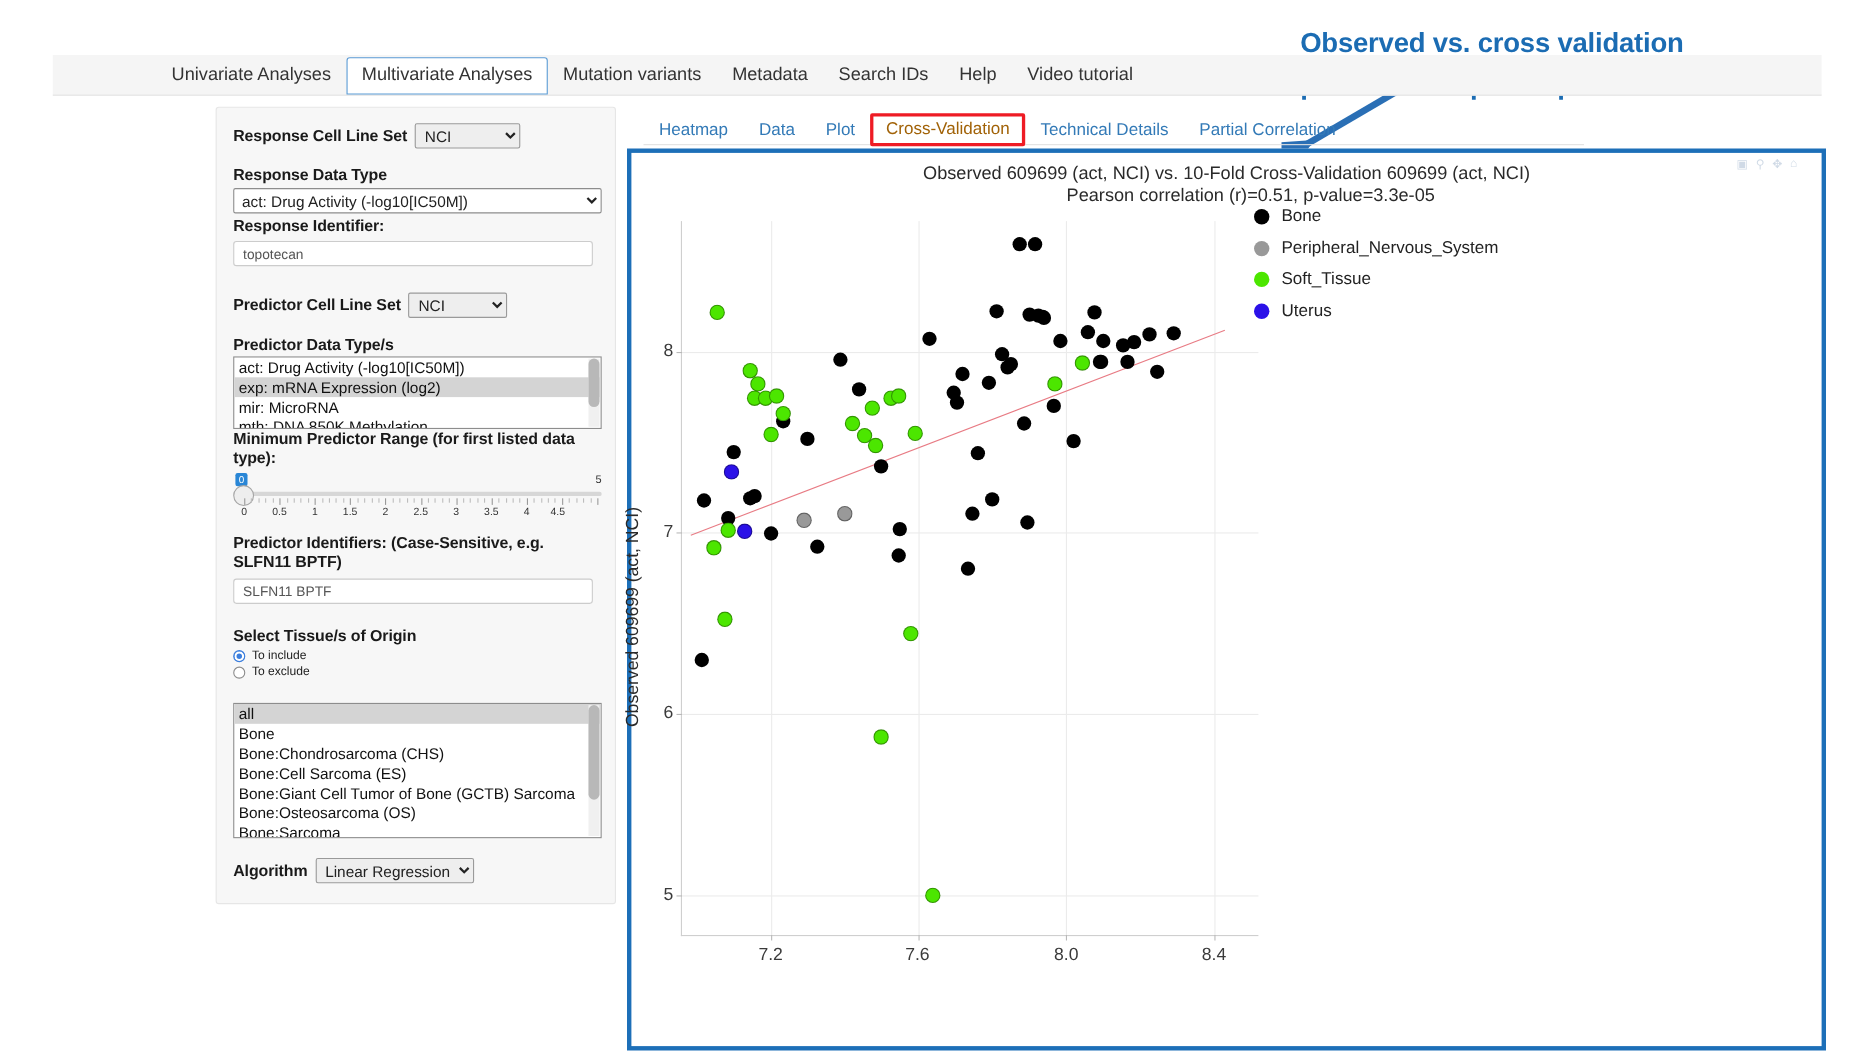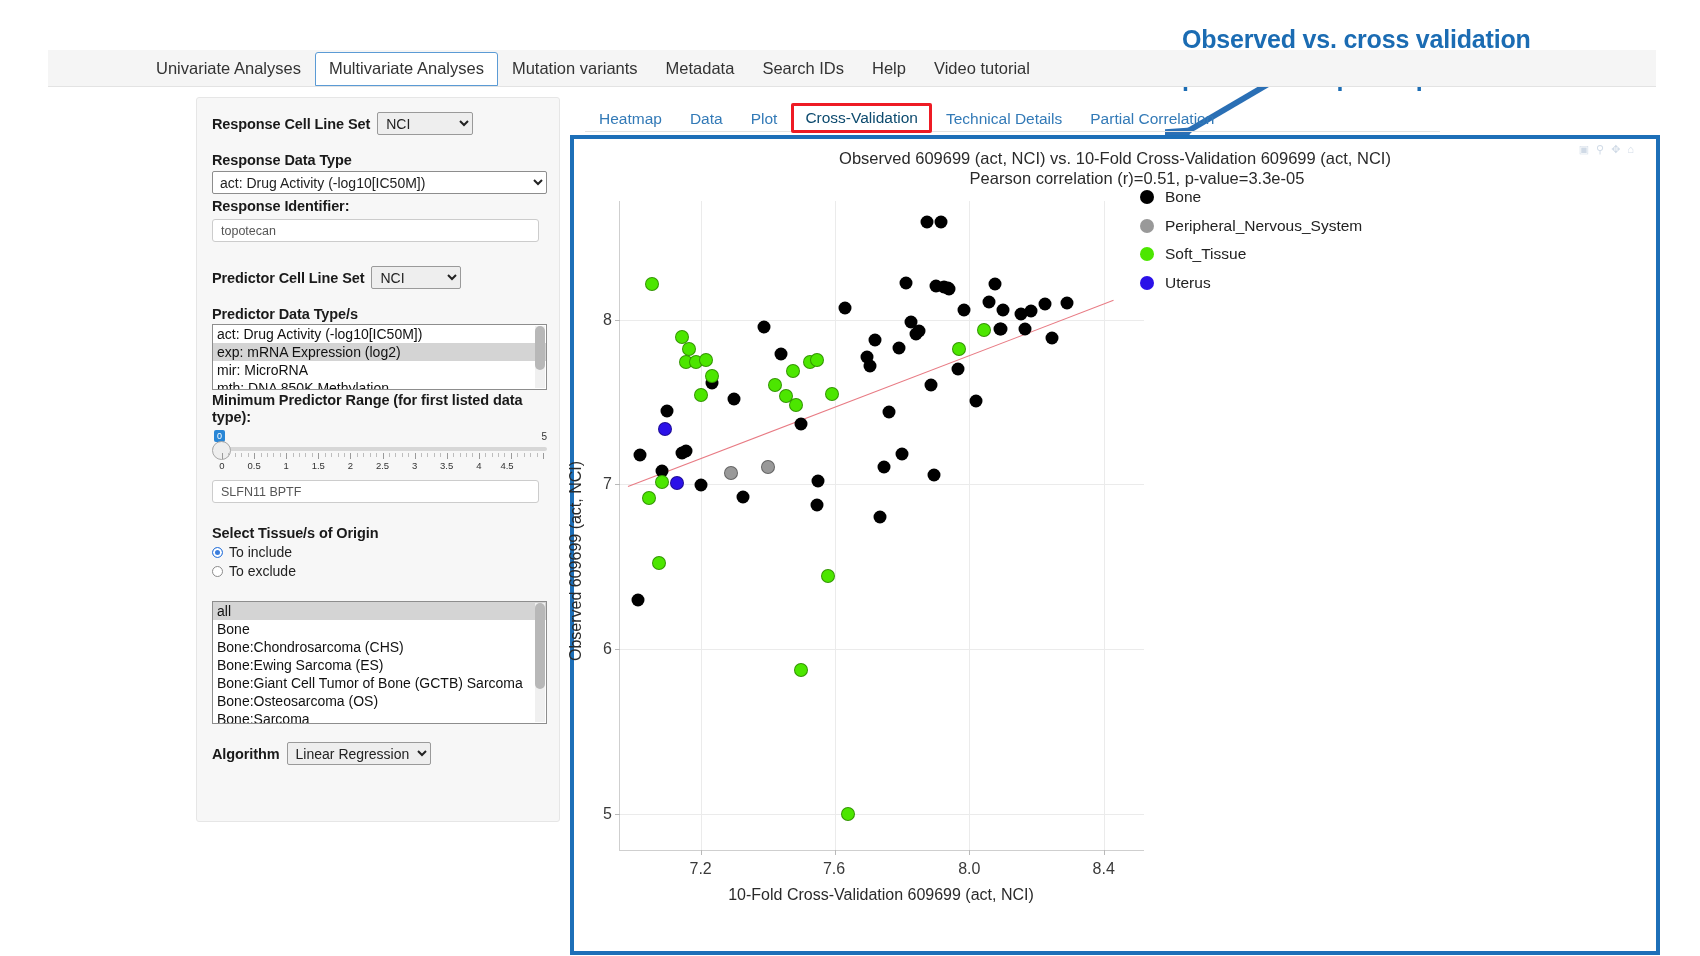--- a/index.html
+++ b/index.html
@@ -77,29 +77,29 @@
   .sl-nums{position:absolute;left:0;top:30px;width:335px;height:12px;}
   .sl-nums span{position:absolute;font-size:9.5px;color:#333;transform:translateX(-50%);}
   .sl-max{position:absolute;right:0;top:1px;font-size:10px;color:#333;}
 
   .radio-row{display:flex;align-items:center;gap:6px;margin-top:3px;}
   .radio{
     width:11px;height:11px;border-radius:50%;border:1px solid #8b8b8b;background:#fff;
     box-sizing:border-box;position:relative;
   }
   .radio.on{border-color:#3b7edd;background:#3b7edd;box-shadow:inset 0 0 0 2px #ffffff;}
-  .radio-lbl{font-size:14px;color:#222;}
+  .radio-lbl{font-size:11px;color:#222;}
 
   
   .subtabs{position:absolute;left:585px;top:103px;display:flex;align-items:flex-end;gap:0;}
   .subtab{
     font-size:15.5px;color:#337ab7;padding:5px 14px;white-space:nowrap;cursor:pointer;
   }
   .subtab.boxed{
-    color:#0c4a6e;background:#fff;border:3px solid #ee1b24;border-radius:2px;padding:3px 11px;
+    color:#a16207;background:#fff;border:3px solid #ee1b24;border-radius:2px;padding:3px 11px;
   }
   .subtab-underline{
     position:absolute;left:585px;top:131px;width:855px;height:1px;background:#e2e2e2;
   }
 
   .plotframe{
     position:absolute;left:570px;top:135px;width:1090px;height:820px;
     border:4px solid #1d6fb8;background:#ffffff;box-sizing:border-box;
   }
   .plotly-bar{
@@ -282,38 +282,39 @@
             <span style="left: 106.3px;">1.5</span>
             <span style="left: 138.4px;">2</span>
             <span style="left: 170.5px;">2.5</span>
             <span style="left: 202.6px;">3</span>
             <span style="left: 234.7px;">3.5</span>
             <span style="left: 266.8px;">4</span>
             <span style="left: 295px;">4.5</span>
           </div>
       </div>
 
+      <div class="lbl" style="margin-top:12px;line-height:17px">Predictor Identifiers: (Case-Sensitive, e.g. SLFN11 BPTF)</div>
       <input class="txtinput" style="margin-top: 6px;" value="SLFN11 BPTF">
 
       <div style="height:22px"></div>
       <div class="lbl">Select Tissue/s of Origin</div>
       <div class="radio-row">
         <span class="radio on"></span>
         <span class="radio-lbl">To include</span>
       </div>
       <div class="radio-row">
         <span class="radio"></span>
         <span class="radio-lbl">To exclude</span>
       </div>
 
       <div class="listbox" style="margin-top:22px;height:123px">
         <div class="opt sel">all</div>
         <div class="opt">Bone</div>
         <div class="opt">Bone:Chondrosarcoma (CHS)</div>
-        <div class="opt">Bone:Ewing Sarcoma (ES)</div>
+        <div class="opt">Bone:Cell Sarcoma (ES)</div>
         <div class="opt">Bone:Giant Cell Tumor of Bone (GCTB) Sarcoma</div>
         <div class="opt">Bone:Osteosarcoma (OS)</div>
         <div class="opt">Bone:Sarcoma</div>
 
         <div class="lb-scroll">
           <div class="lb-thumb" style="top:0;height:86px"></div>
         </div>
       </div>
 
       <div class="row-inline" style="margin-top:18px">
@@ -448,21 +449,20 @@
         <div class="pt" style="width: 14px; height: 14px; background: rgb(76, 230, 0); left: 196.5px; top: 158.956px; border: 1px solid rgba(0, 0, 0, 0.35);"></div>
         <div class="pt" style="width: 14px; height: 14px; background: rgb(76, 230, 0); left: 208.256px; top: 374.74px; border: 1px solid rgba(0, 0, 0, 0.35);"></div>
         <div class="pt" style="width: 14px; height: 14px; background: rgb(76, 230, 0); left: 211.615px; top: 192.723px; border: 1px solid rgba(0, 0, 0, 0.35);"></div>
         <div class="pt" style="width: 14px; height: 14px; background: rgb(76, 230, 0); left: 228.41px; top: 612.761px; border: 1px solid rgba(0, 0, 0, 0.35);"></div>
         <div class="pt" style="width: 14px; height: 14px; background: rgb(76, 230, 0); left: 339.256px; top: 148.249px; border: 1px solid rgba(0, 0, 0, 0.35);"></div>
         <div class="pt" style="width: 14px; height: 14px; background: rgb(76, 230, 0); left: 364.449px; top: 129.306px; border: 1px solid rgba(0, 0, 0, 0.35);"></div>
         <div class="pt" style="width: 14px; height: 14px; background: rgb(43, 17, 232); left: 45.3462px; top: 228.138px; border: 1px solid rgba(0, 0, 0, 0.35);"></div>
         <div class="pt" style="width: 14px; height: 14px; background: rgb(43, 17, 232); left: 57.1026px; top: 282.496px; border: 1px solid rgba(0, 0, 0, 0.35);"></div>
       </div>
 
-    <div class="axis-title-x" id="xtitle" style="left: 45px; width: 524px; top: 747px;">10-Fold Cross-Validation 609699 (act, NCI)</div>
     <div class="axis-title-y" id="ytitle" style="left: -7px; top: 521.5px;">Observed 609699 (act, NCI)</div>
   </div>
 
   <div class="legend">
     <div class="leg-row">
       <span class="leg-dot" id="lg0" style="background: rgb(0, 0, 0);"></span>
       <span class="leg-txt">Bone</span>
     </div>
     <div class="leg-row">
       <span class="leg-dot" id="lg1" style="background: rgb(153, 153, 153);"></span>

